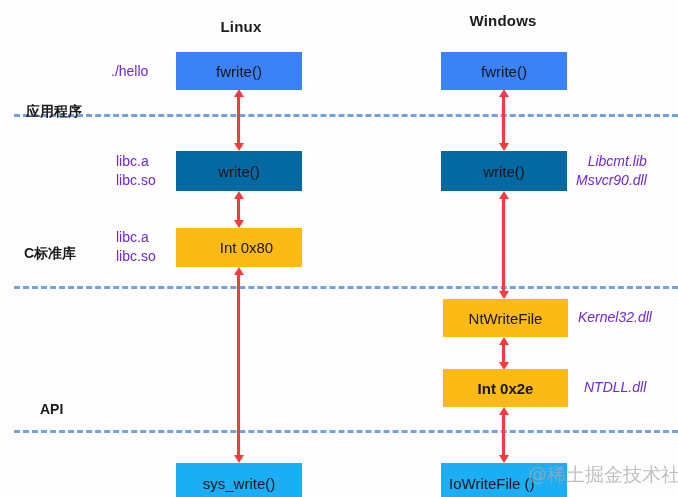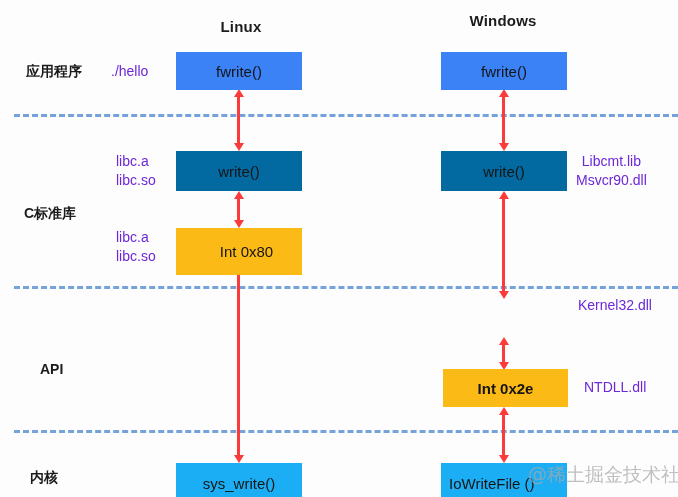--- a/index.html
+++ b/index.html
@@ -29,31 +29,32 @@
   }
 
   
   .tier-label {
     position: absolute;
     font-weight: bold;
     font-size: 14px;
     color: #1b1b1b;
     white-space: nowrap;
     text-align: left;
+    margin-top: 40px;
   }
 
   
   .side-note {
     position: absolute;
     font-size: 14px;
     line-height: 19px;
     color: #6d28d9;
     white-space: nowrap;
   }
-  .side-note.right-col { text-align: center; }
+  .side-note.right-col { text-align: right; font-style: italic; }
   .side-note.left-col  { text-align: left; }
 
   
   .divider {
     position: absolute;
     height: 0;
     border-top: 3px dashed #6a9bd8;
     opacity: 0.92;
   }
 
@@ -135,21 +136,21 @@
   <div class="side-note left-col" style="left:116px; top:228px;">
     <div>libc.a</div>
     <div>libc.so</div>
   </div>
 
   <div class="side-note right-col" style="left:576px; top:152px;">
     <div>Libcmt.lib</div>
     <div>Msvcr90.dll</div>
   </div>
 
-  <div class="side-note right-col" style="left:578px; top:296px;">Kernel32.dll</div>
+  <div class="side-note right-col" style="left:578px; top:308px;">Kernel32.dll</div>
 
   <div class="side-note right-col" style="left:584px; top:378px;">NTDLL.dll</div>
 
   <div class="arrow" style="left:237px; top:96px; height:48px;">
     <span class="head up"></span>
     <span class="head down"></span>
   </div>
   <div class="arrow" style="left:237px; top:198px; height:23px;">
     <span class="head up"></span>
     <span class="head down"></span>
@@ -171,23 +172,24 @@
     <span class="head up"></span>
     <span class="head down"></span>
   </div>
   <div class="arrow" style="left:502px; top:414px; height:42px;">
     <span class="head up"></span>
     <span class="head down"></span>
   </div>
 
   <div class="box app" style="left:176px; top:52px; width:126px; height:38px;">fwrite()</div>
   <div class="box libc" style="left:176px; top:151px; width:126px; height:40px;">write()</div>
-  <div class="box api" style="left:176px; top:228px; width:126px; height:47px;padding-left:15px;">Int 0x80</div>
+  <div class="box api" style="left:176px; top:228px; width:126px; height:39px;padding-left:15px;">Int 0x80</div>
   <div class="box kernel" style="left:176px; top:463px; width:126px; height:40px;">sys_write()</div>
 
   <div class="box app" style="left:441px; top:52px; width:126px; height:38px;">fwrite()</div>
   <div class="box libc" style="left:441px; top:151px; width:126px; height:40px;">write()</div>
+  <div class="box api" style="left:443px; top:299px; width:125px; height:38px;">NtWriteFile</div>
   <div class="box api" style="left:443px; top:369px; width:125px; height:38px;font-weight:bold;">Int 0x2e</div>
   <div class="box kernel" style="left:441px; top:463px; width:126px; height:40px; justify-content:flex-start; padding-left:8px;">IoWriteFile ()</div>
 
   <div class="watermark" style="left:528px; top:462px;">@稀土掘金技术社区</div>
 
 </div>
 
 </body></html>

